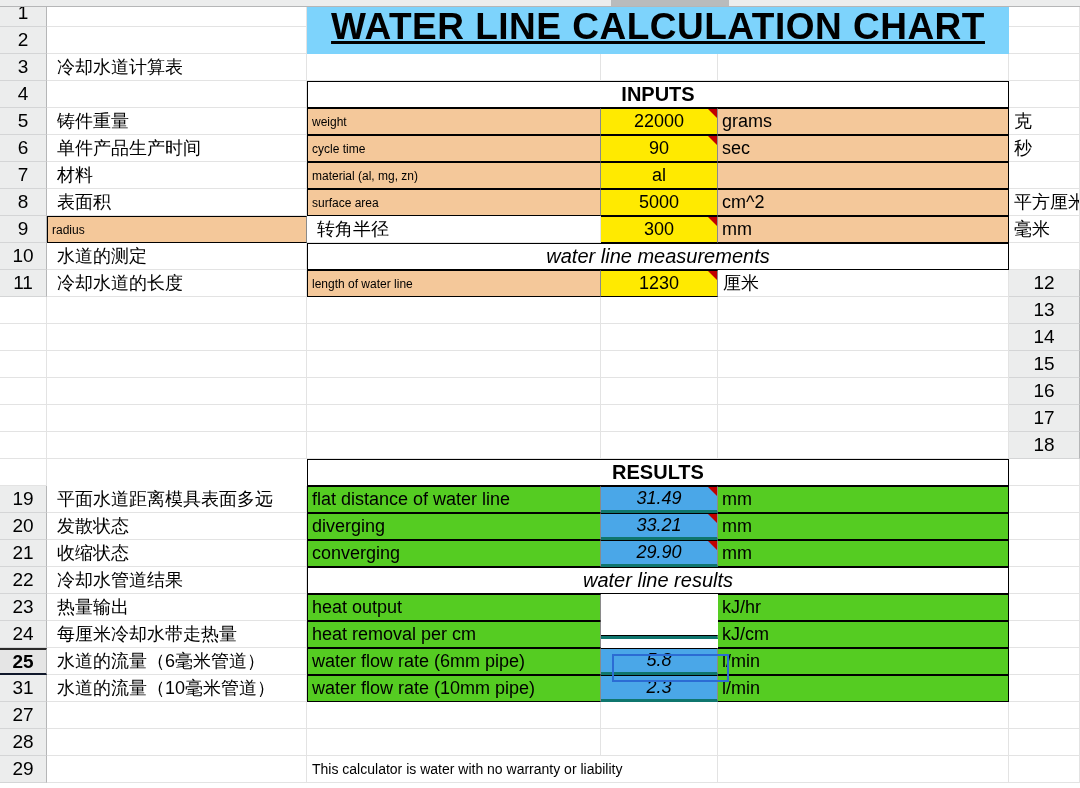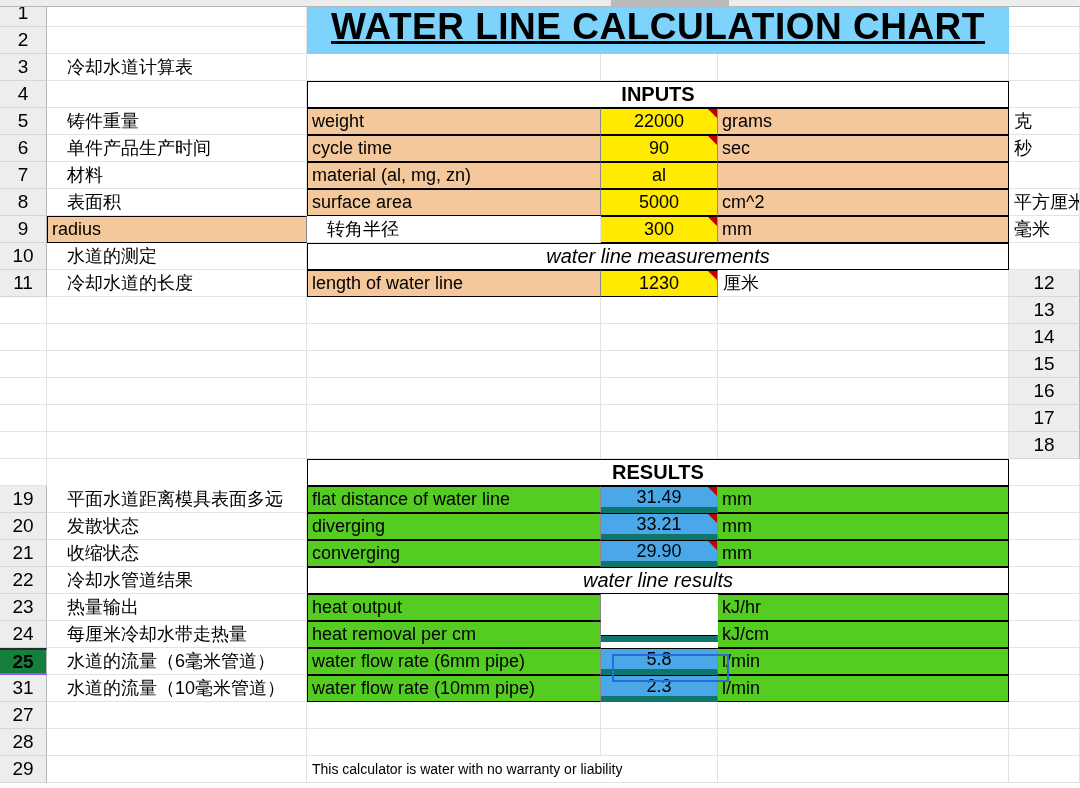--- a/index.html
+++ b/index.html
@@ -32,40 +32,40 @@
     border-right: 1px solid #b5b6b7;
     border-bottom: 1px solid #d4d5d6;
     font-size: 19px;
     display: flex;
     align-items: center;
     justify-content: center;
     color: #000;
     font-family: "Liberation Sans", sans-serif;
   }
   .rowhdr.sel {
-    background: #15803d;
+    background: #e5e5e5;
     border-top: 2px solid #2b2b2b;
-    border-bottom: 2px solid #8b5cf6;
+    border-bottom: 2px solid #0f172a;
     font-weight: bold;
   }
   .cell {
     border-right: 1px solid #e3e3e3;
     border-bottom: 1px solid #e3e3e3;
     font-size: 17px;
     display: flex;
     align-items: center;
     padding: 0 4px;
     box-sizing: border-box;
     overflow: hidden;
     white-space: nowrap;
     background: #ffffff;
   }
   .cell.cn {
     font-size: 18px;
-    padding-left: 20px;
+    padding-left: 10px;
   }
   .cell.blank { background:#ffffff; }
 
   
   .title {
     grid-column: 3 / 6;
     font-size: 37px;
     font-weight: bold;
     letter-spacing: 0.5px;
     justify-content: center;
@@ -87,21 +87,21 @@
   .banner.plain {
     font-weight: normal;
     font-style: italic;
   }
   .lab {
     background: #f4c89a;
     border-left: 1px solid #000;
     border-top: 1px solid #000;
     border-bottom: 1px solid #000;
     border-right: 1px solid #8a8a8a;
-    font-size: 18px;
+    font-size: 12px;
   }
   .val {
     background: #ffea00;
     justify-content: center;
     font-size: 18px;
     border-top: 1px solid #000;
     border-bottom: 1px solid #000;
     border-right: 1px solid #8a8a8a;
     position: relative;
   }
@@ -118,23 +118,24 @@
     border-top: 1px solid #000;
     border-bottom: 1px solid #000;
     border-right: 1px solid #8a8a8a;
     font-size: 18px;
   }
   .res-val {
     background: #4aa7e8;
     justify-content: center;
     font-size: 18px;
     border-top: 1px solid #000;
-    border-bottom: 6px solid #0f766e;
+    border-bottom: 3px solid #0f766e;
     border-right: 1px solid #8a8a8a;
     position: relative;
+    font-style: italic;
   }
   .res-val.plainbg {
     background: #55cc22;
     margin-top: 41px;
   }
   .res-unit {
     background: #55cc22;
     border-top: 1px solid #000;
     border-bottom: 1px solid #000;
     border-right: 1px solid #000;

